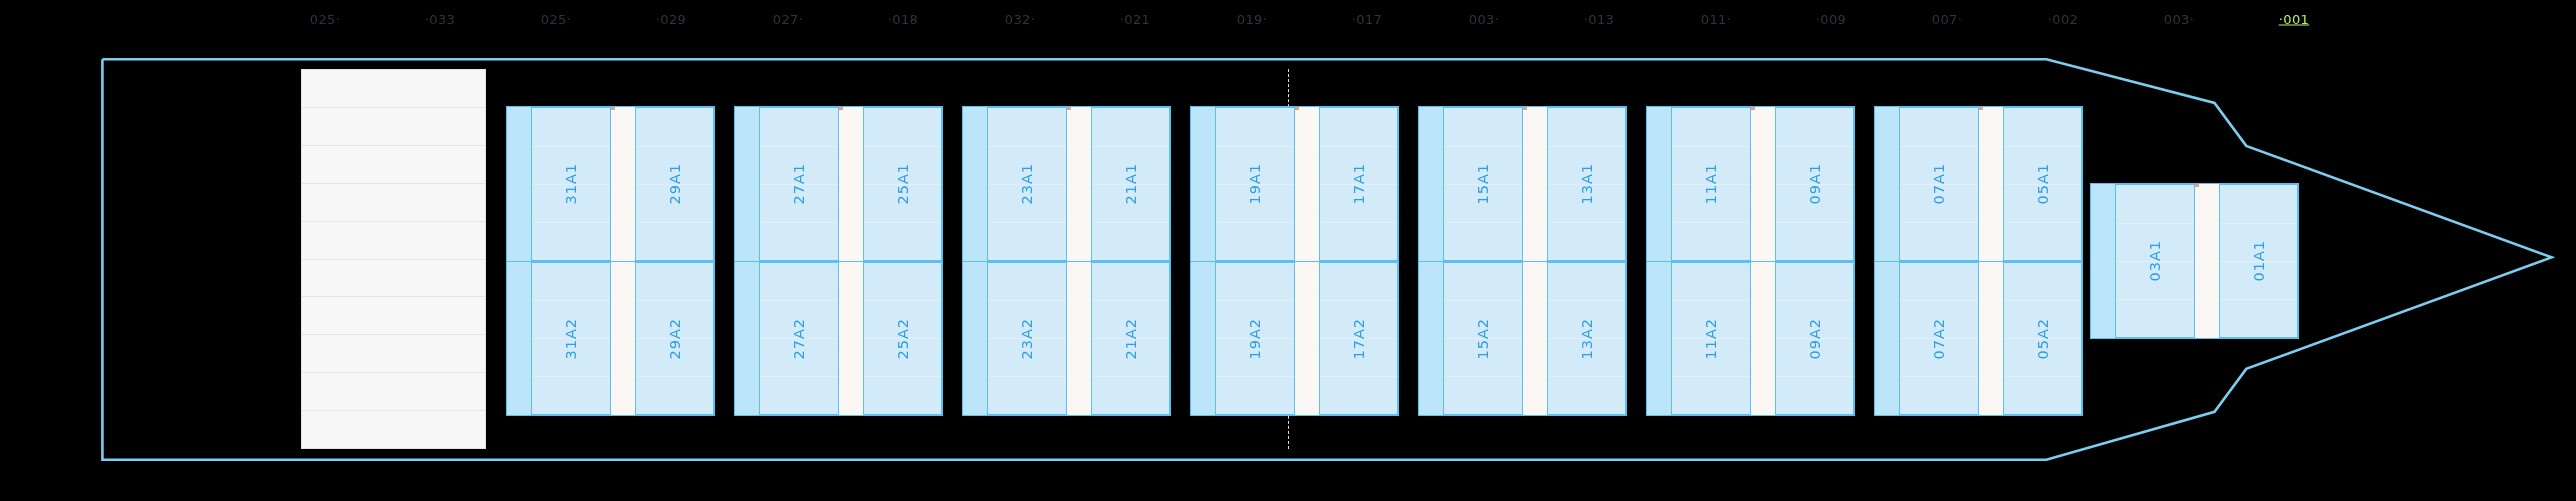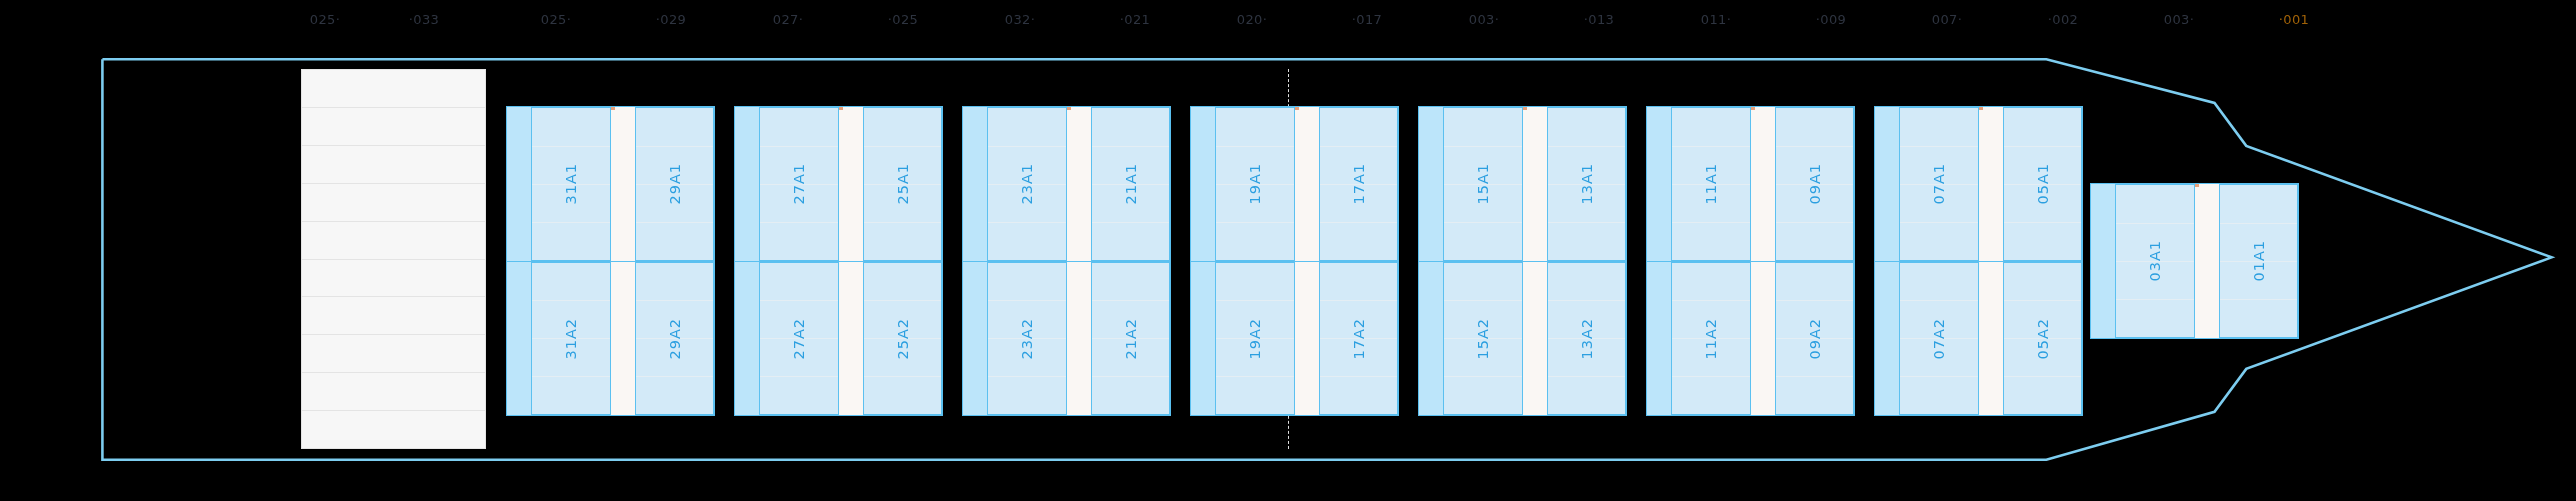--- a/index.html
+++ b/index.html
@@ -82,37 +82,37 @@
     white-space:nowrap;
   }
 </style>
 </head>
 <body>
 
 <div id="stage">
 
   <div id="ruler">
       <div class="tick-label" style="left: 325px; color: rgb(46, 52, 64);">025·</div>
-      <div class="tick-label" style="left: 424px; color: rgb(46, 52, 64);">·033</div>
+      <div class="tick-label" style="left: 440px; color: rgb(46, 52, 64);">·033</div>
       <div class="tick-label" style="left: 556px; color: rgb(46, 52, 64);">025·</div>
       <div class="tick-label" style="left: 671px; color: rgb(46, 52, 64);">·029</div>
       <div class="tick-label" style="left: 788px; color: rgb(46, 52, 64);">027·</div>
-      <div class="tick-label" style="left: 903px; color: rgb(46, 52, 64);">·025</div>
+      <div class="tick-label" style="left: 903px; color: rgb(46, 52, 64);">·018</div>
       <div class="tick-label" style="left: 1020px; color: rgb(46, 52, 64);">032·</div>
       <div class="tick-label" style="left: 1135px; color: rgb(46, 52, 64);">·021</div>
-      <div class="tick-label" style="left: 1252px; color: rgb(46, 52, 64);">020·</div>
+      <div class="tick-label" style="left: 1252px; color: rgb(46, 52, 64);">019·</div>
       <div class="tick-label" style="left: 1367px; color: rgb(46, 52, 64);">·017</div>
       <div class="tick-label" style="left: 1484px; color: rgb(46, 52, 64);">003·</div>
       <div class="tick-label" style="left: 1599px; color: rgb(46, 52, 64);">·013</div>
       <div class="tick-label" style="left: 1716px; color: rgb(46, 52, 64);">011·</div>
       <div class="tick-label" style="left: 1831px; color: rgb(46, 52, 64);">·009</div>
       <div class="tick-label" style="left: 1947px; color: rgb(46, 52, 64);">007·</div>
       <div class="tick-label" style="left: 2063px; color: rgb(46, 52, 64);">·002</div>
       <div class="tick-label" style="left: 2179px; color: rgb(46, 52, 64);">003·</div>
-      <div class="tick-label" style="left: 2294px; color: #a16207;">·001</div>
+      <div class="tick-label" style="left: 2294px; color: #bef264; text-decoration: underline;">·001</div>
     </div>
 
   <svg id="hull" viewBox="0 0 3000 584" width="2576" height="501">
     <polyline id="hull-path" fill="none" stroke="#7dcdf0" stroke-width="3" stroke-linejoin="miter" stroke-linecap="butt" points="118,69 2384,69 2580,120 2617,170 2973,300 2617,430 2580,480 2384,536 118,536 118,69"></polyline>
   </svg>
 
   <div id="empty-block">
       <div class="empty-row"></div>
       <div class="empty-row"></div>
       <div class="empty-row"></div>

